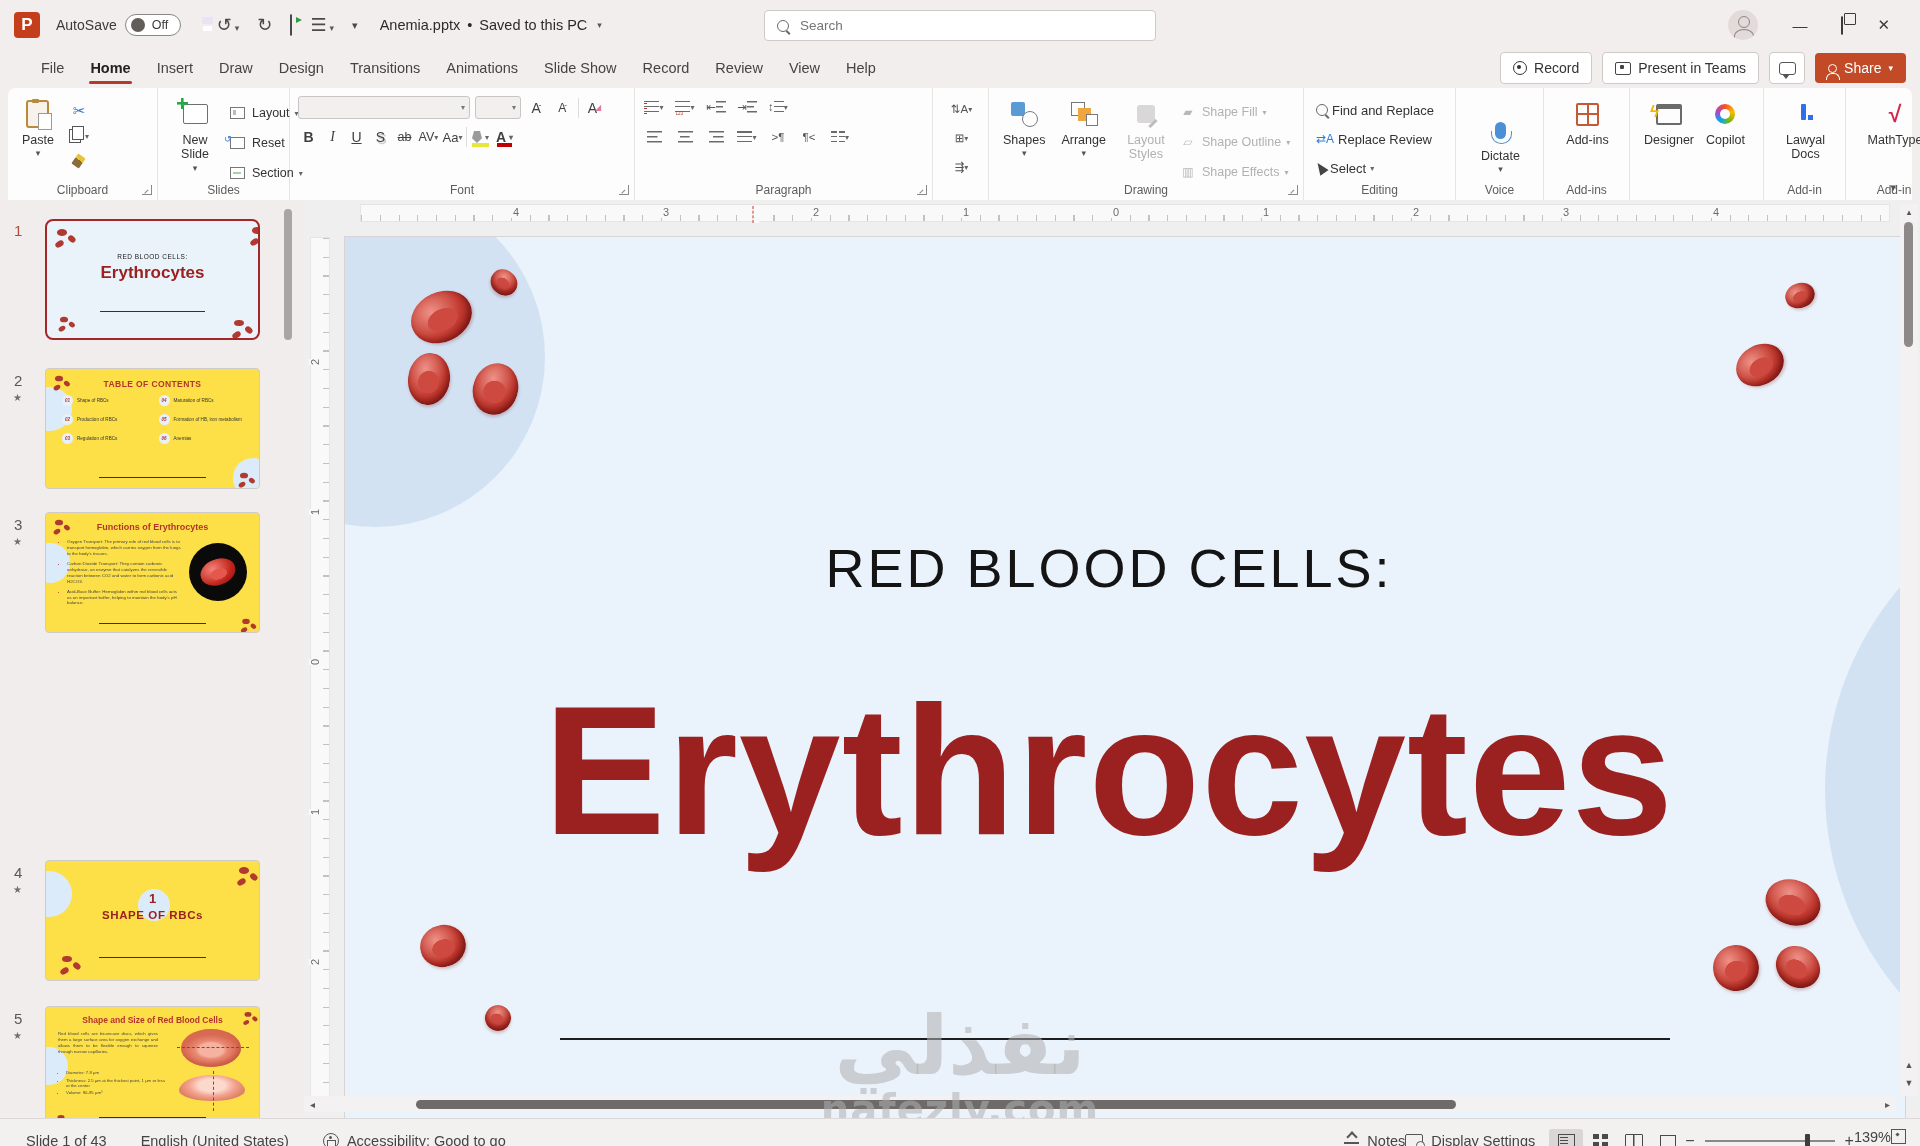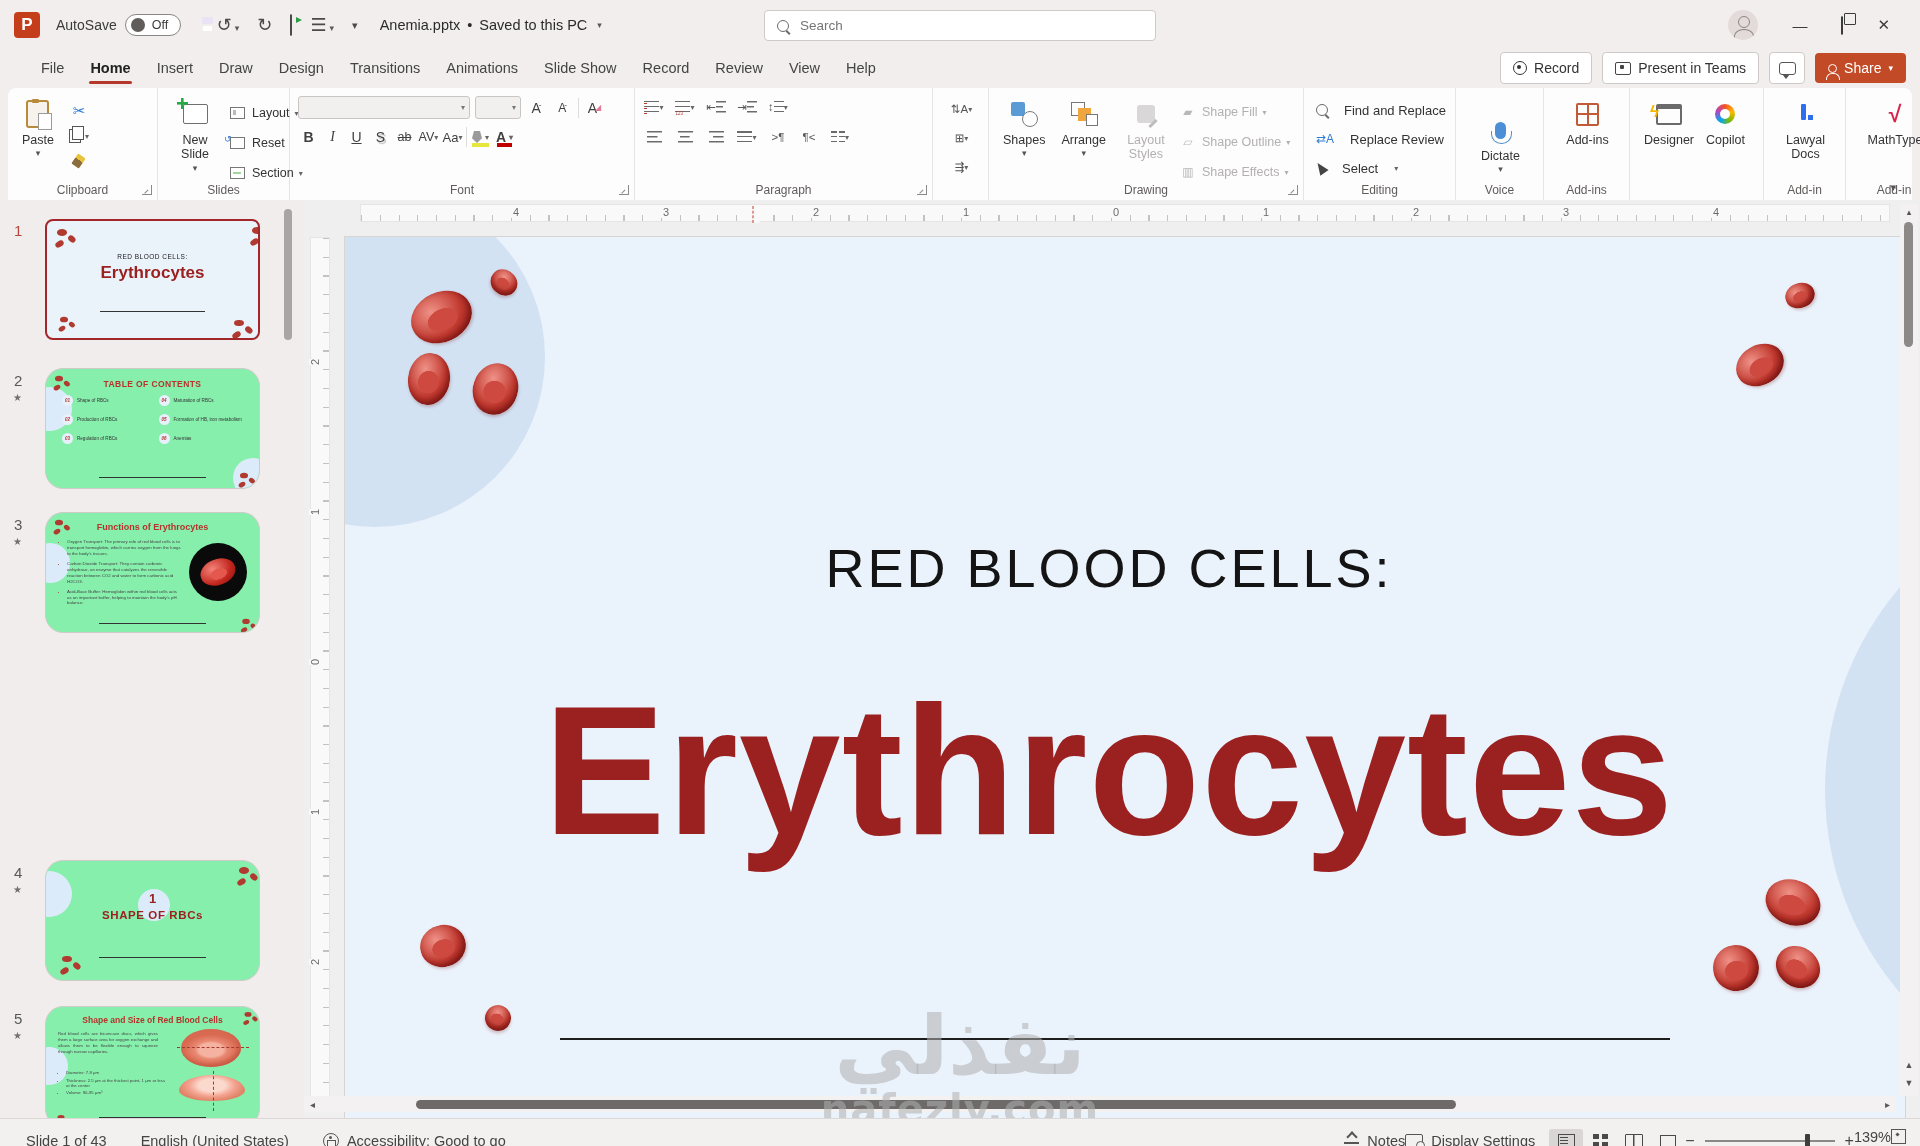--- a/index.html
+++ b/index.html
@@ -108,42 +108,42 @@
   .shapes-ic .sq{position:absolute;left:0;top:0;width:14px;height:14px;background:#5b9bd5;border-radius:2px;}
   .shapes-ic .ci{position:absolute;right:0;bottom:0;width:14px;height:14px;border:1.8px solid #7a7a7a;border-radius:50%;background:#fff;}
   .arrange-ic{position:relative;width:26px;height:24px;}
   .arrange-ic .a1{position:absolute;left:0;top:0;width:12px;height:12px;border:1.6px solid #777;background:#fff;}
   .arrange-ic .a2{position:absolute;left:7px;top:6px;width:13px;height:13px;background:#f0a63e;}
   .arrange-ic .a3{position:absolute;left:15px;top:12px;width:10px;height:10px;border:1.6px solid #777;background:#fff;}
   .qs-ic{width:18px;height:18px;border-radius:3px;background:#d9d7d7;position:relative;}
   .qs-ic:before{content:"";position:absolute;right:-3px;bottom:-2px;width:10px;height:3px;background:#bdbbbb;transform:rotate(-45deg);}
   .gray-gl{color:#b9b7b7;font-size:12px;width:16px;display:inline-block;text-align:center;}
   
-  .edrow{display:flex;align-items:center;gap:16px;height:24px;font-size:13px;color:#333;white-space:nowrap;}
+  .edrow{display:flex;align-items:center;gap:4px;height:24px;font-size:13px;color:#333;white-space:nowrap;}
   .cursor-ic{display:inline-block;width:0;height:0;border-left:5px solid transparent;border-right:5px solid transparent;border-bottom:12px solid #444;transform:rotate(-35deg);}
   
   .mic-ic{width:11px;height:17px;background:#4b8fd6;border-radius:6px;position:relative;}
   .mic-ic:after{content:"";position:absolute;left:-4px;top:9px;width:19px;height:12px;border:1.6px solid #5a8fc8;border-top:none;border-radius:0 0 10px 10px;}
   .addins-ic{width:19px;height:19px;border:2px solid #c35a37;position:relative;border-radius:2px;
      background:linear-gradient(#c35a37 0 0) center/2px 100% no-repeat,linear-gradient(#c35a37 0 0) center/100% 2px no-repeat;}
   .designer-ic{width:22px;height:17px;border:2px solid #6a6a6a;border-radius:2px;position:relative;background:linear-gradient(#6a6a6a 0 0) top/100% 3px no-repeat;}
   .designer-ic:before{content:"ϟ";position:absolute;left:-8px;top:-4px;color:#f2b705;font-weight:bold;font-size:17px;}
   .copilot-ic{width:20px;height:20px;border-radius:50%;background:conic-gradient(#f35325,#ffb900,#7fba00,#05a6f0,#b146c2,#f35325);position:relative;}
   .copilot-ic:after{content:"";position:absolute;left:5px;top:5px;width:10px;height:10px;border-radius:50%;background:#fdfdfd;}
   .lawyal-ic{position:relative;width:14px;height:20px;}
   .lawyal-ic:before{content:"";position:absolute;left:2px;top:0;width:5px;height:16px;background:#2f6fed;border-radius:1px;}
   .lawyal-ic:after{content:"";position:absolute;left:9px;top:11px;width:5px;height:5px;background:#2f6fed;}
   .mathtype-ic{font-size:23px;font-weight:bold;color:#d6244a;line-height:1;}
   .collapse-chev{position:absolute;right:16px;bottom:6px;font-size:11px;color:#555;}
   
   .panel{position:absolute;left:0;top:200px;width:304px;bottom:28px;background:#f1eded;overflow:hidden;}
   .thumb-num{position:absolute;left:14px;font-size:15px;color:#585858;}
   .thumb-num.sel{color:#b5483c;}
   .thumb-star{position:absolute;left:13px;font-size:10px;color:#6f6f6f;}
-  .thumb{position:absolute;left:45px;width:215px;height:121px;background:#86efac;border:1px solid #cfcbca;border-radius:18px;overflow:hidden;box-sizing:border-box;}
+  .thumb{position:absolute;left:45px;width:215px;height:121px;background:#fde047;border:1px solid #cfcbca;border-radius:4px;overflow:hidden;box-sizing:border-box;}
   .thumb.sel{border:2.5px solid #a3262a;border-radius:8px;background:#eaf2fa;}
   .blob{position:absolute;background:#dcebf9;border-radius:50%;}
   .dots3{position:absolute;width:10px;height:6.5px;border-radius:50%;background:#b03a30;}
   .dots3:before{content:"";position:absolute;left:11px;top:7px;width:8px;height:5.5px;border-radius:50%;background:#b03a30;transform:rotate(40deg);}
   .dots3:after{content:"";position:absolute;left:-2px;top:12px;width:9px;height:6px;border-radius:50%;background:#b03a30;transform:rotate(-30deg);}
   .t-line{position:absolute;left:25%;width:50%;height:1px;background:#333;}
   .t-red{color:#b5332b;font-weight:bold;text-align:center;}
   .panel-scroll{position:absolute;left:284px;top:9px;width:8px;height:131px;background:#a9a5a5;border-radius:4px;}
   
   .toc-grid{position:absolute;left:16px;top:26px;right:8px;display:grid;grid-template-columns:1fr 1fr;row-gap:8px;column-gap:4px;}

